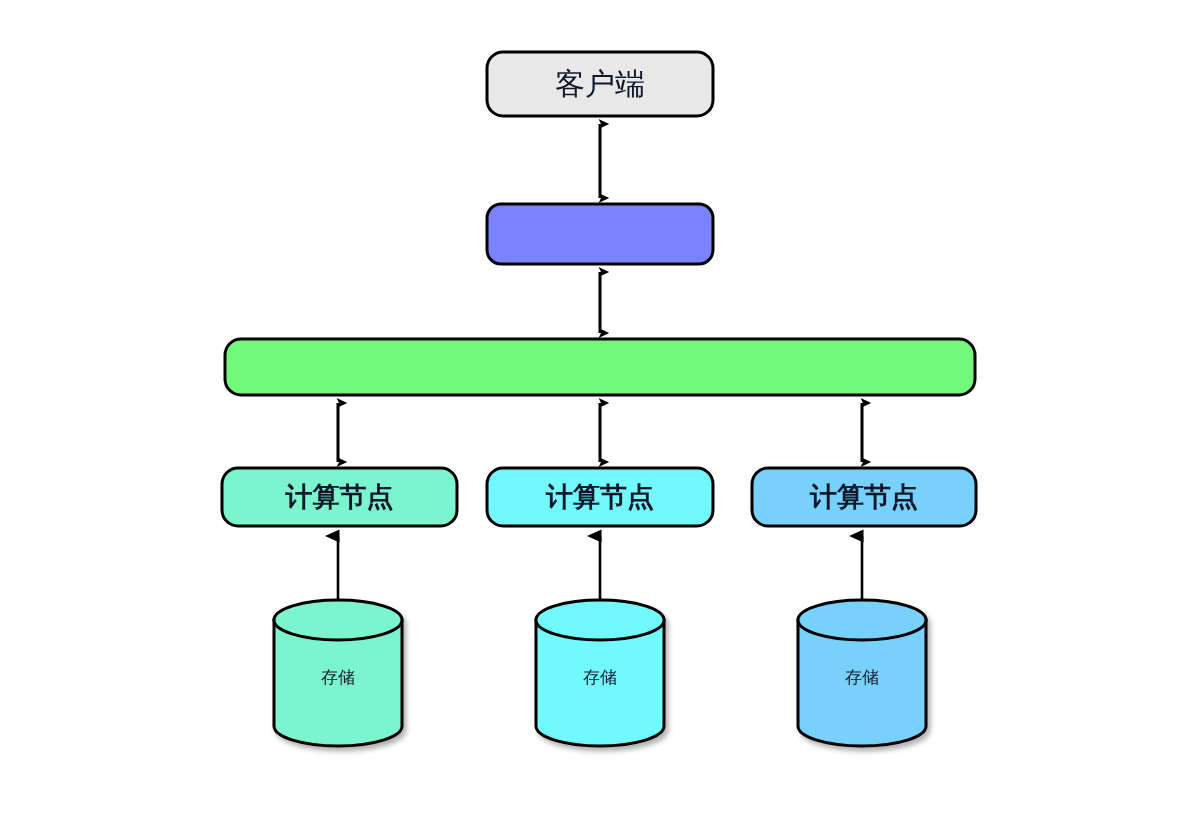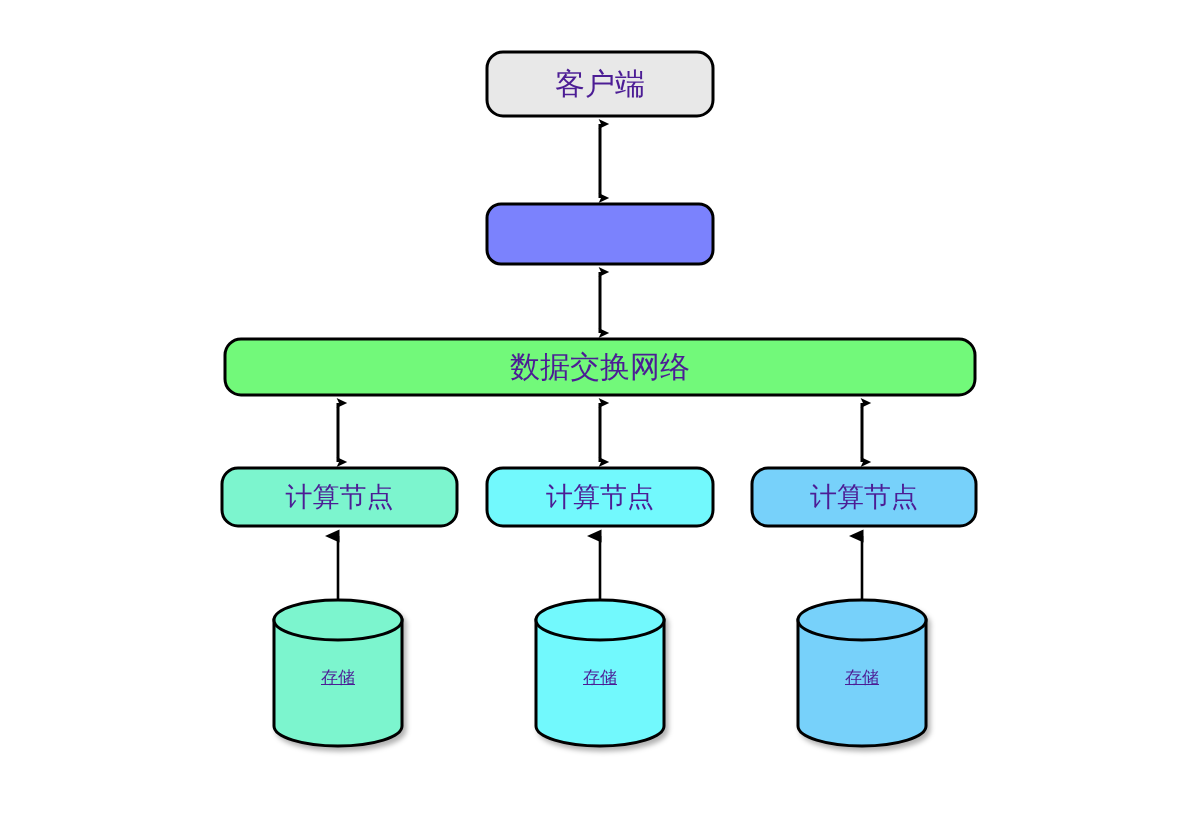--- a/index.html
+++ b/index.html
@@ -22,28 +22,28 @@
     top: 0;
     left: 0;
     width: 1199px;
     height: 824px;
   }
   .node-label {
     position: absolute;
     display: flex;
     align-items: center;
     justify-content: center;
-    color: #4c1d95;
+    color: #0f172a;
     white-space: nowrap;
     pointer-events: none;
     text-align: left;
   }
   .label-lg { font-size: 30px; }
-  .label-md { font-size: 27px; }
-  .label-sm { font-size: 17px; text-decoration: underline; }
+  .label-md { font-size: 27px; font-weight: bold; }
+  .label-sm { font-size: 17px; }
 </style>
 </head>
 <body>
 
 <div id="diagram-canvas">
 
   <svg class="svg-layer" viewBox="0 0 1199 824" xmlns="http://www.w3.org/2000/svg">
     <defs>
       <marker id="arrowhead-up" markerWidth="12" markerHeight="12" refX="5.2" refY="9.6" orient="auto" markerUnits="userSpaceOnUse">
         <path d="M 5.2 0.4 L 10.2 11 L 5.2 8.6 L 0.2 11 Z" fill="#000000"></path>
@@ -91,21 +91,20 @@
     </g>
     <g filter="url(#soft-shadow)">
       <path d="M 798 620 L 798 726 A 64 20 0 0 0 926 726 L 926 620 Z" fill="#77d1fa" stroke="#000000" stroke-width="3"></path>
       <ellipse cx="862" cy="620" rx="64" ry="20" fill="#77d1fa" stroke="#000000" stroke-width="3"></ellipse>
     </g>
   </svg>
 
   <div class="node-label label-lg" style="left:487px; top:52px; width:226px; height:64px;">客户端</div>
 
 
-  <div class="node-label label-lg" style="left:225px; top:339px; width:750px; height:56px;">数据交换网络</div>
 
   <div class="node-label label-md" style="left:222px; top:468px; width:235px; height:58px;">计算节点</div>
   <div class="node-label label-md" style="left:487px; top:468px; width:226px; height:58px;">计算节点</div>
   <div class="node-label label-md" style="left:752px; top:468px; width:224px; height:58px;">计算节点</div>
 
   <div class="node-label label-sm" style="left:274px; top:660px; width:128px; height:34px;">存储</div>
   <div class="node-label label-sm" style="left:536px; top:660px; width:128px; height:34px;">存储</div>
   <div class="node-label label-sm" style="left:798px; top:660px; width:128px; height:34px;">存储</div>
 
 </div>

